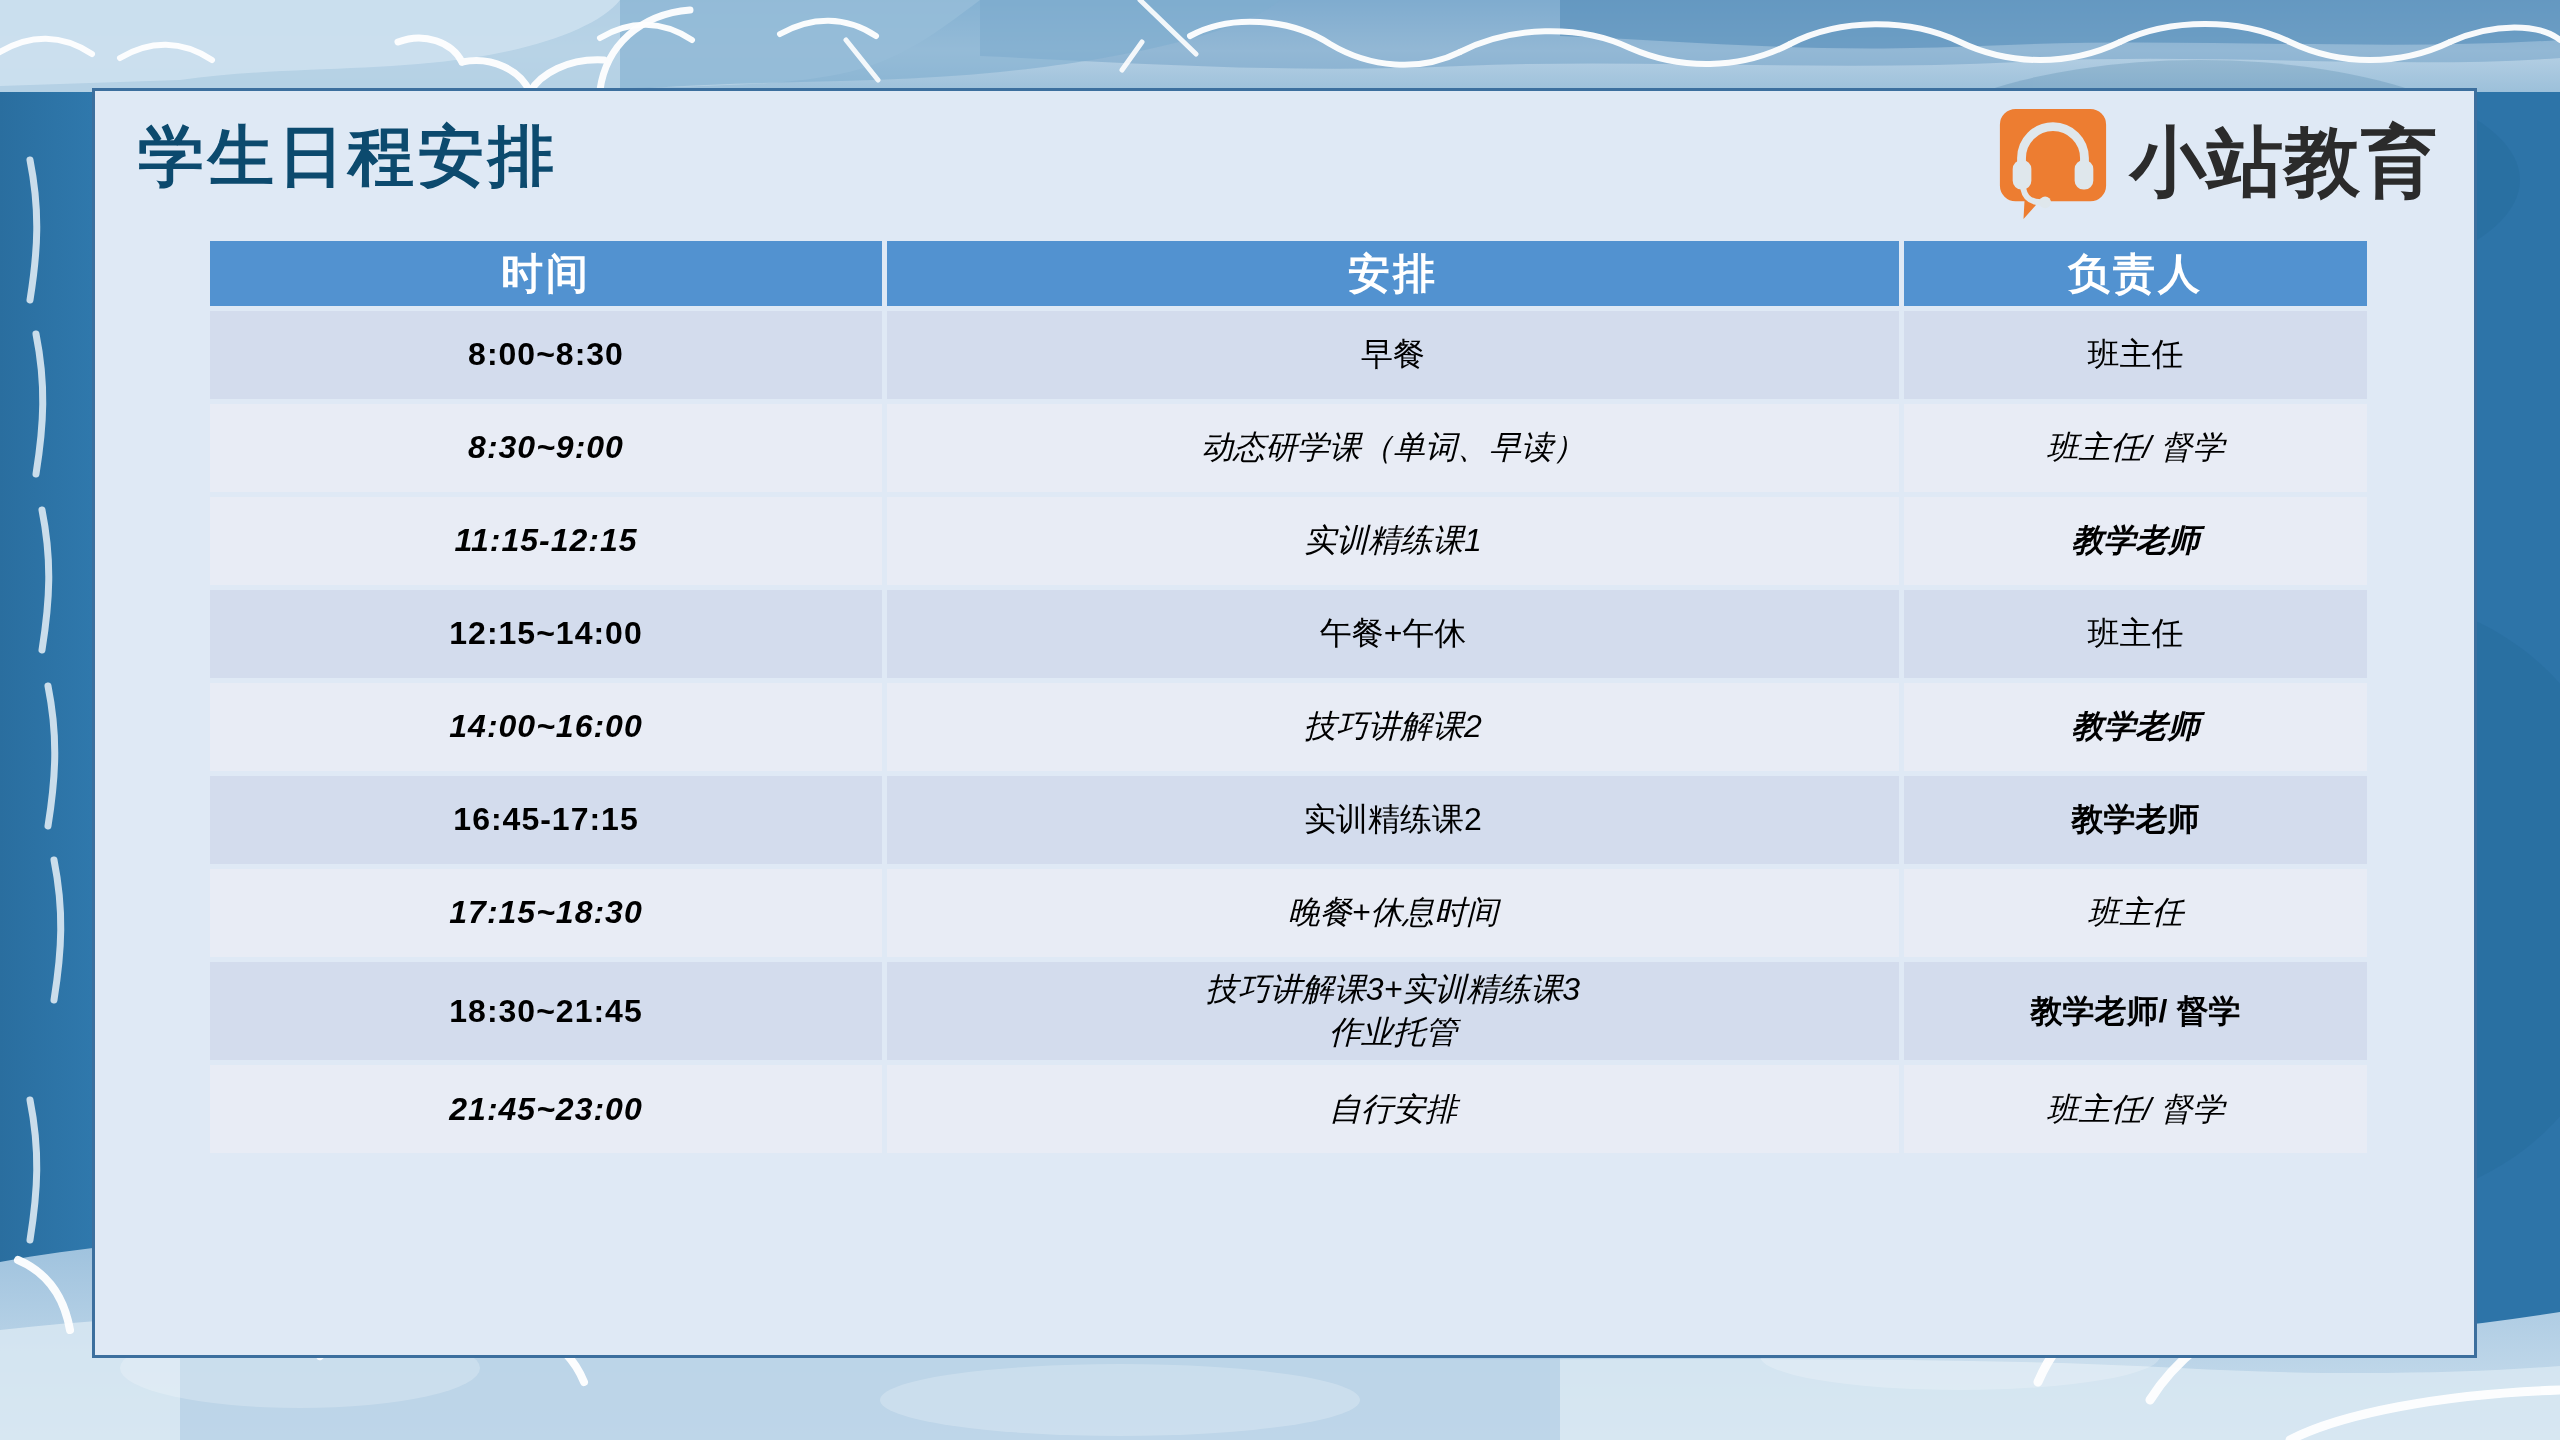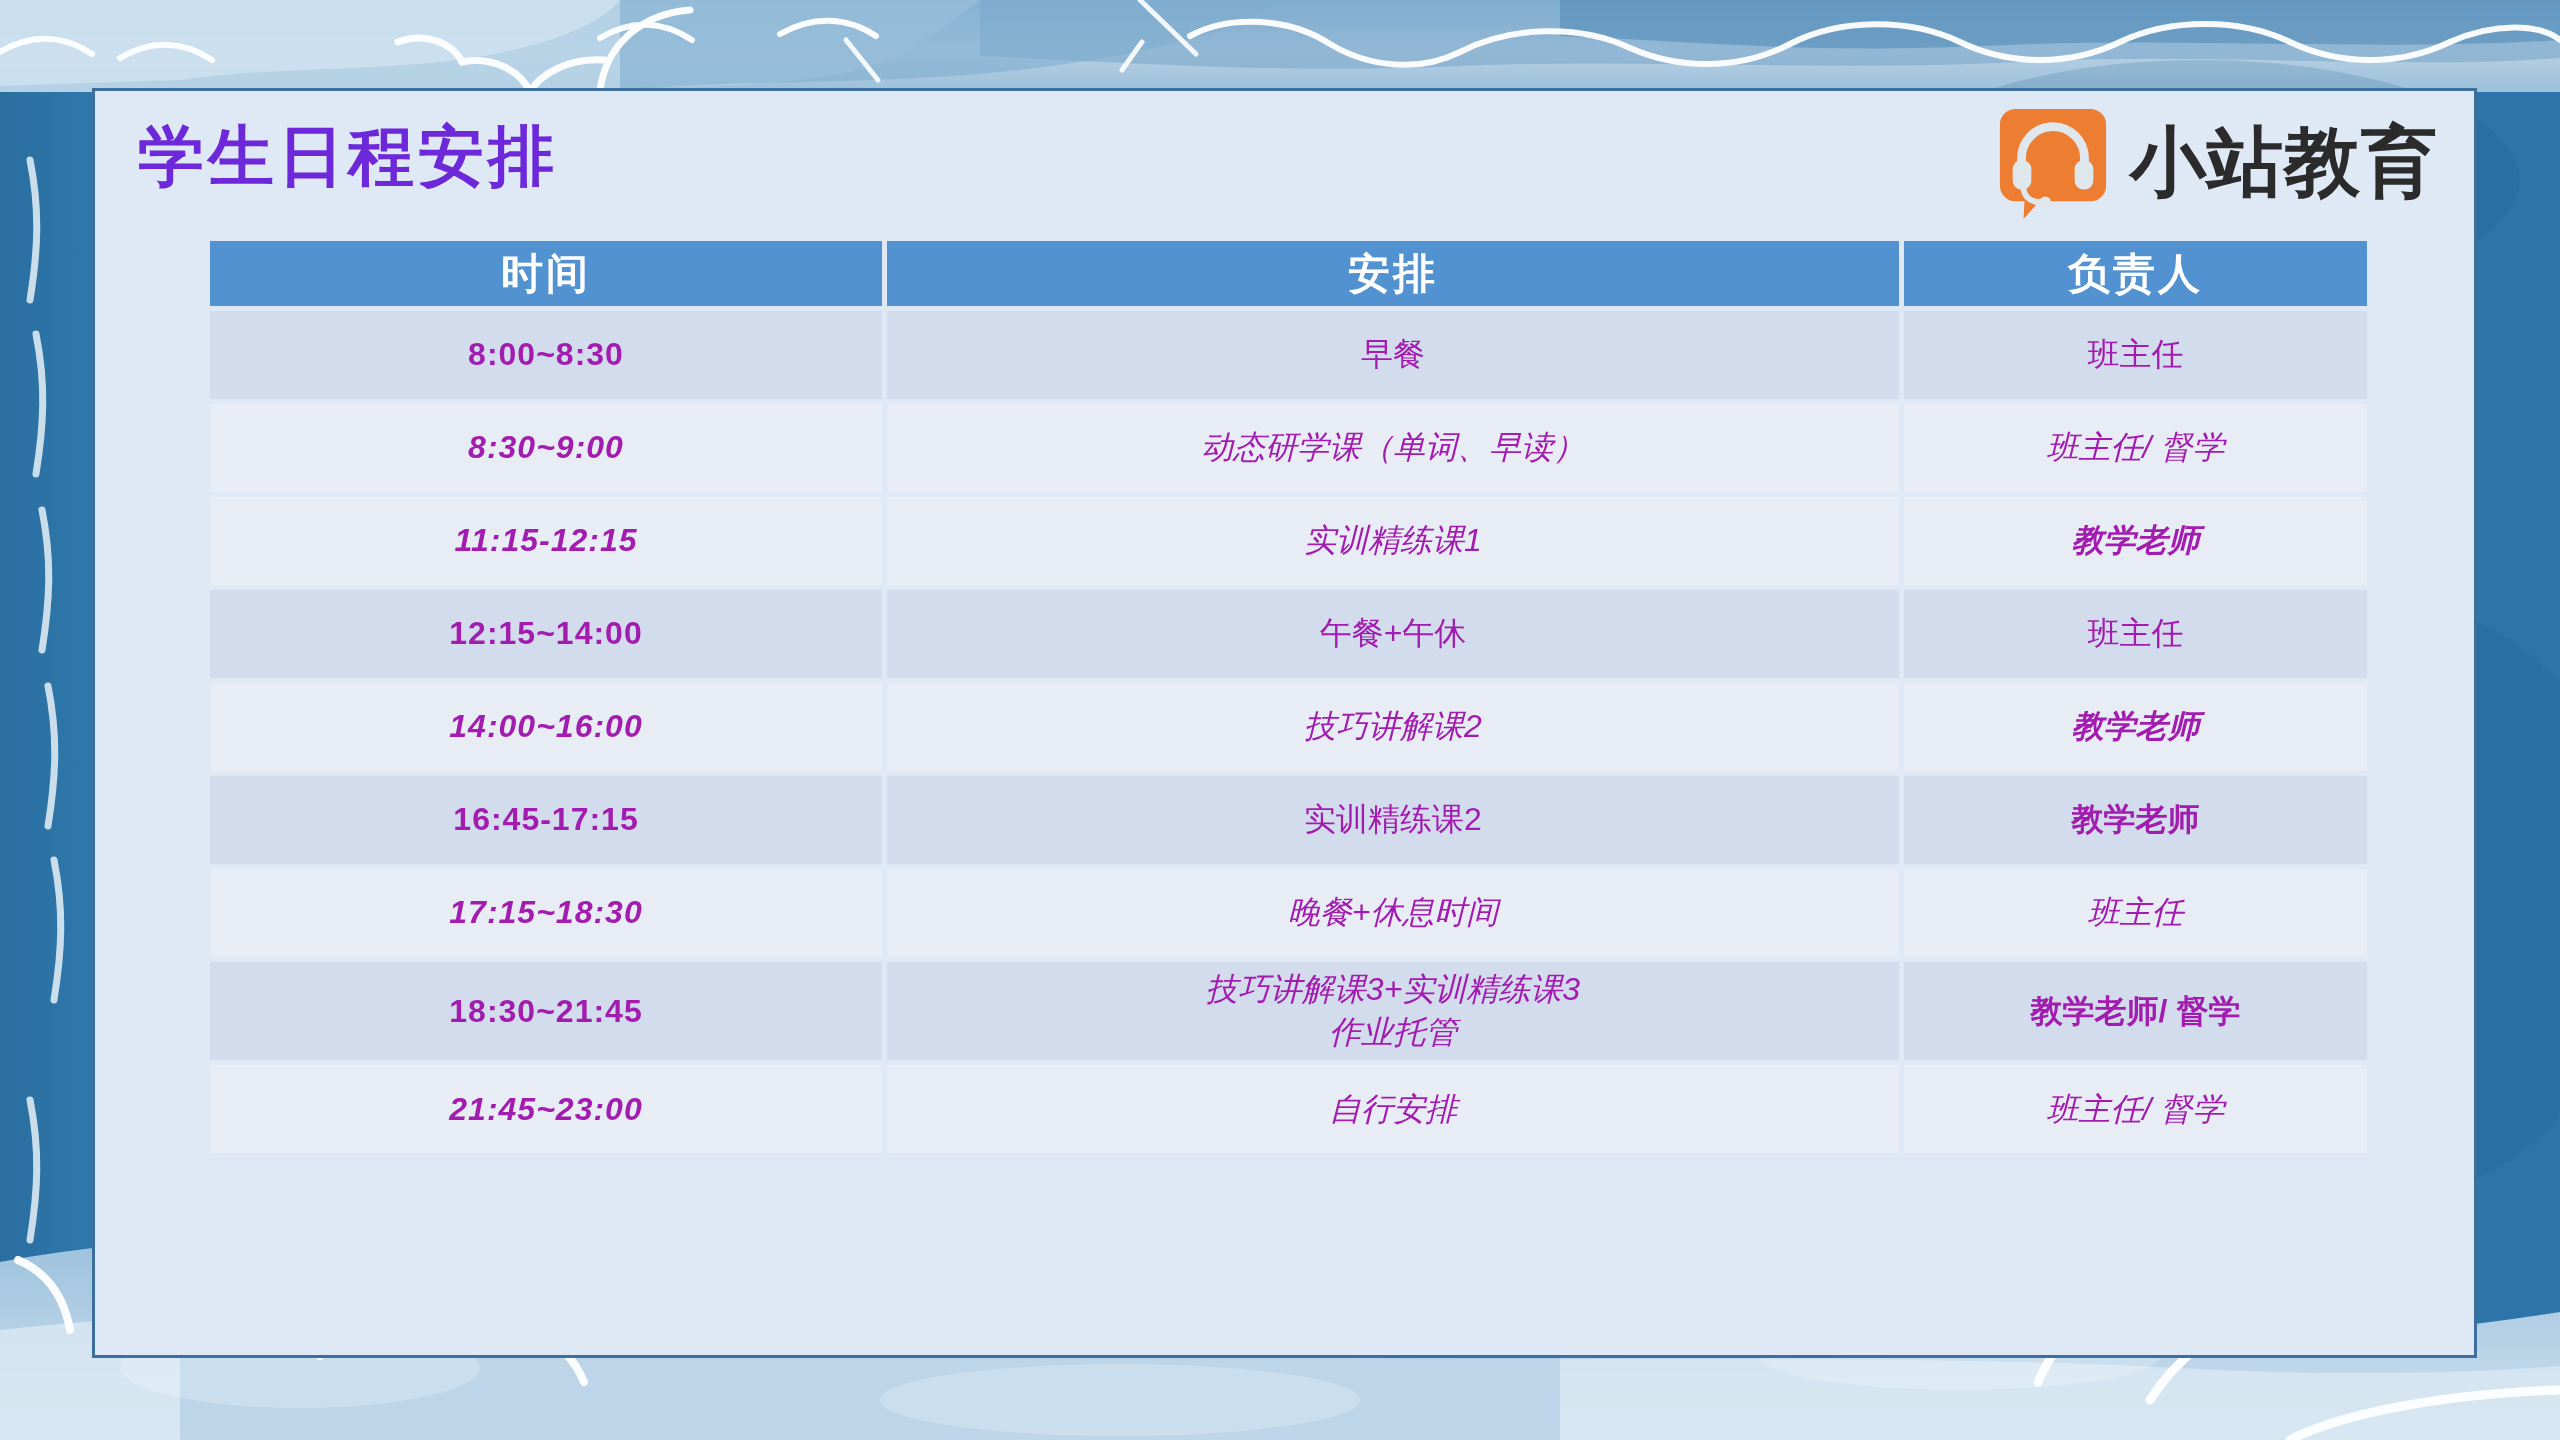--- a/index.html
+++ b/index.html
@@ -44,21 +44,21 @@
     width: 100%;
     height: 145px;
   }
 
   #page-title {
     position: absolute;
     left: 43px;
     top: 32px;
     font-size: 66px;
     font-weight: 700;
-    color: #6d28d9;
+    color: #0c4a6e;
     letter-spacing: 4px;
     line-height: 1;
     white-space: nowrap;
   }
 
   #brand-logo {
     position: absolute;
     right: 36px;
     top: 12px;
     display: flex;
@@ -104,21 +104,21 @@
     height: 65px;
     text-align: center;
     vertical-align: middle;
   }
 
   #schedule-table td {
     height: 88px;
     text-align: center;
     vertical-align: middle;
     font-size: 32px;
-    color: #a21caf;
+    color: #000000;
     line-height: 1.35;
   }
 
   tr.row-even td { background: #d3dced; }
   tr.row-odd  td { background: #e8ecf5; font-style: italic; }
 
   td.cell-time {
     font-weight: 700;
     letter-spacing: 1px;
     font-size: 35px;

